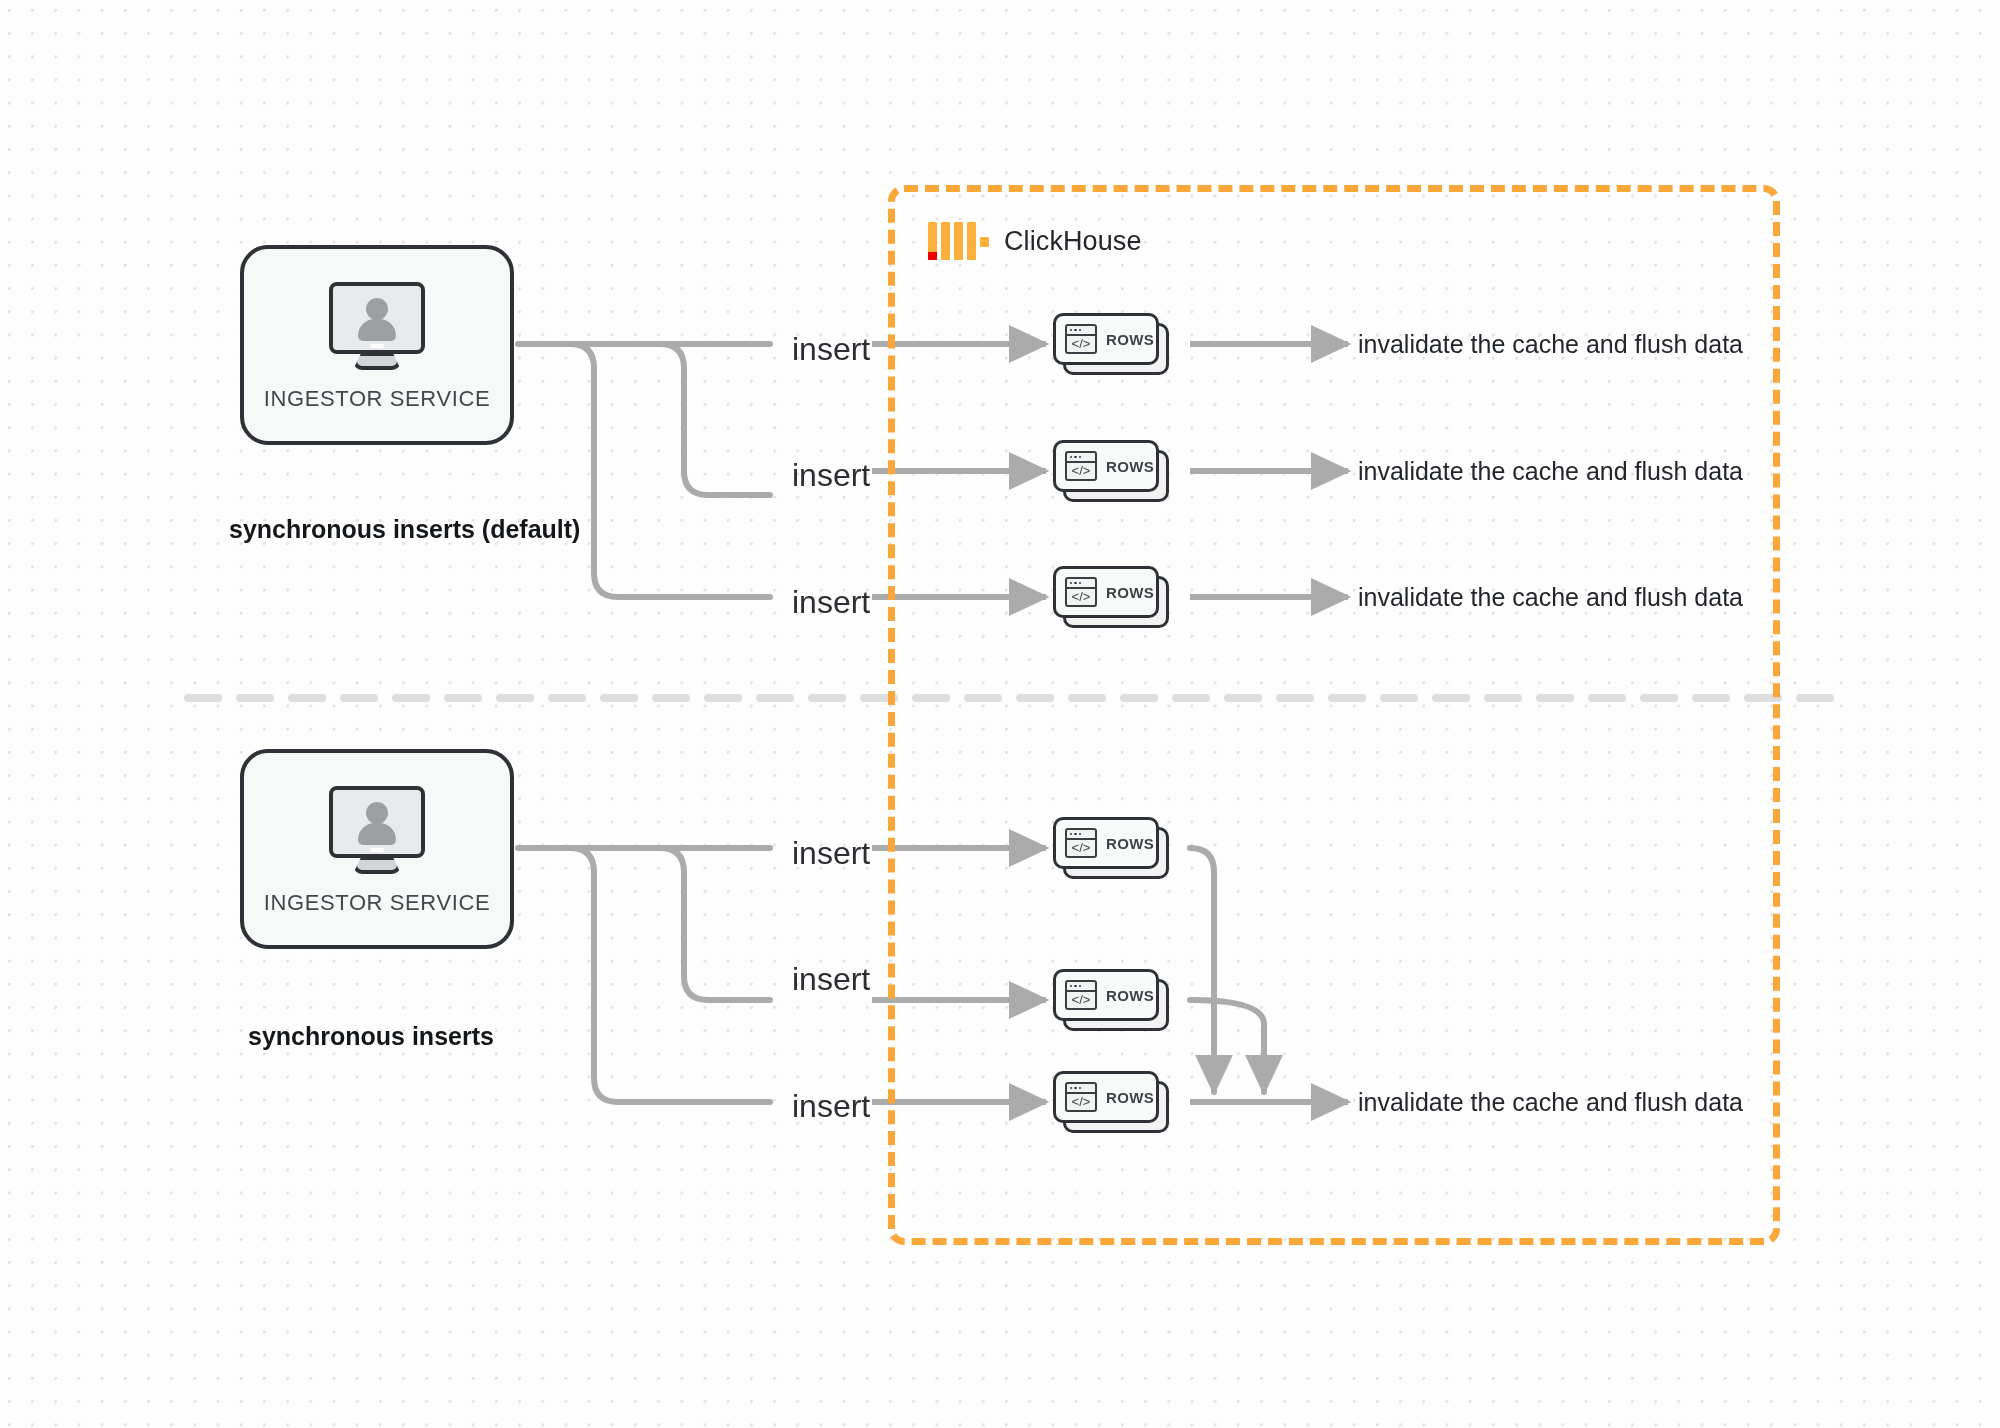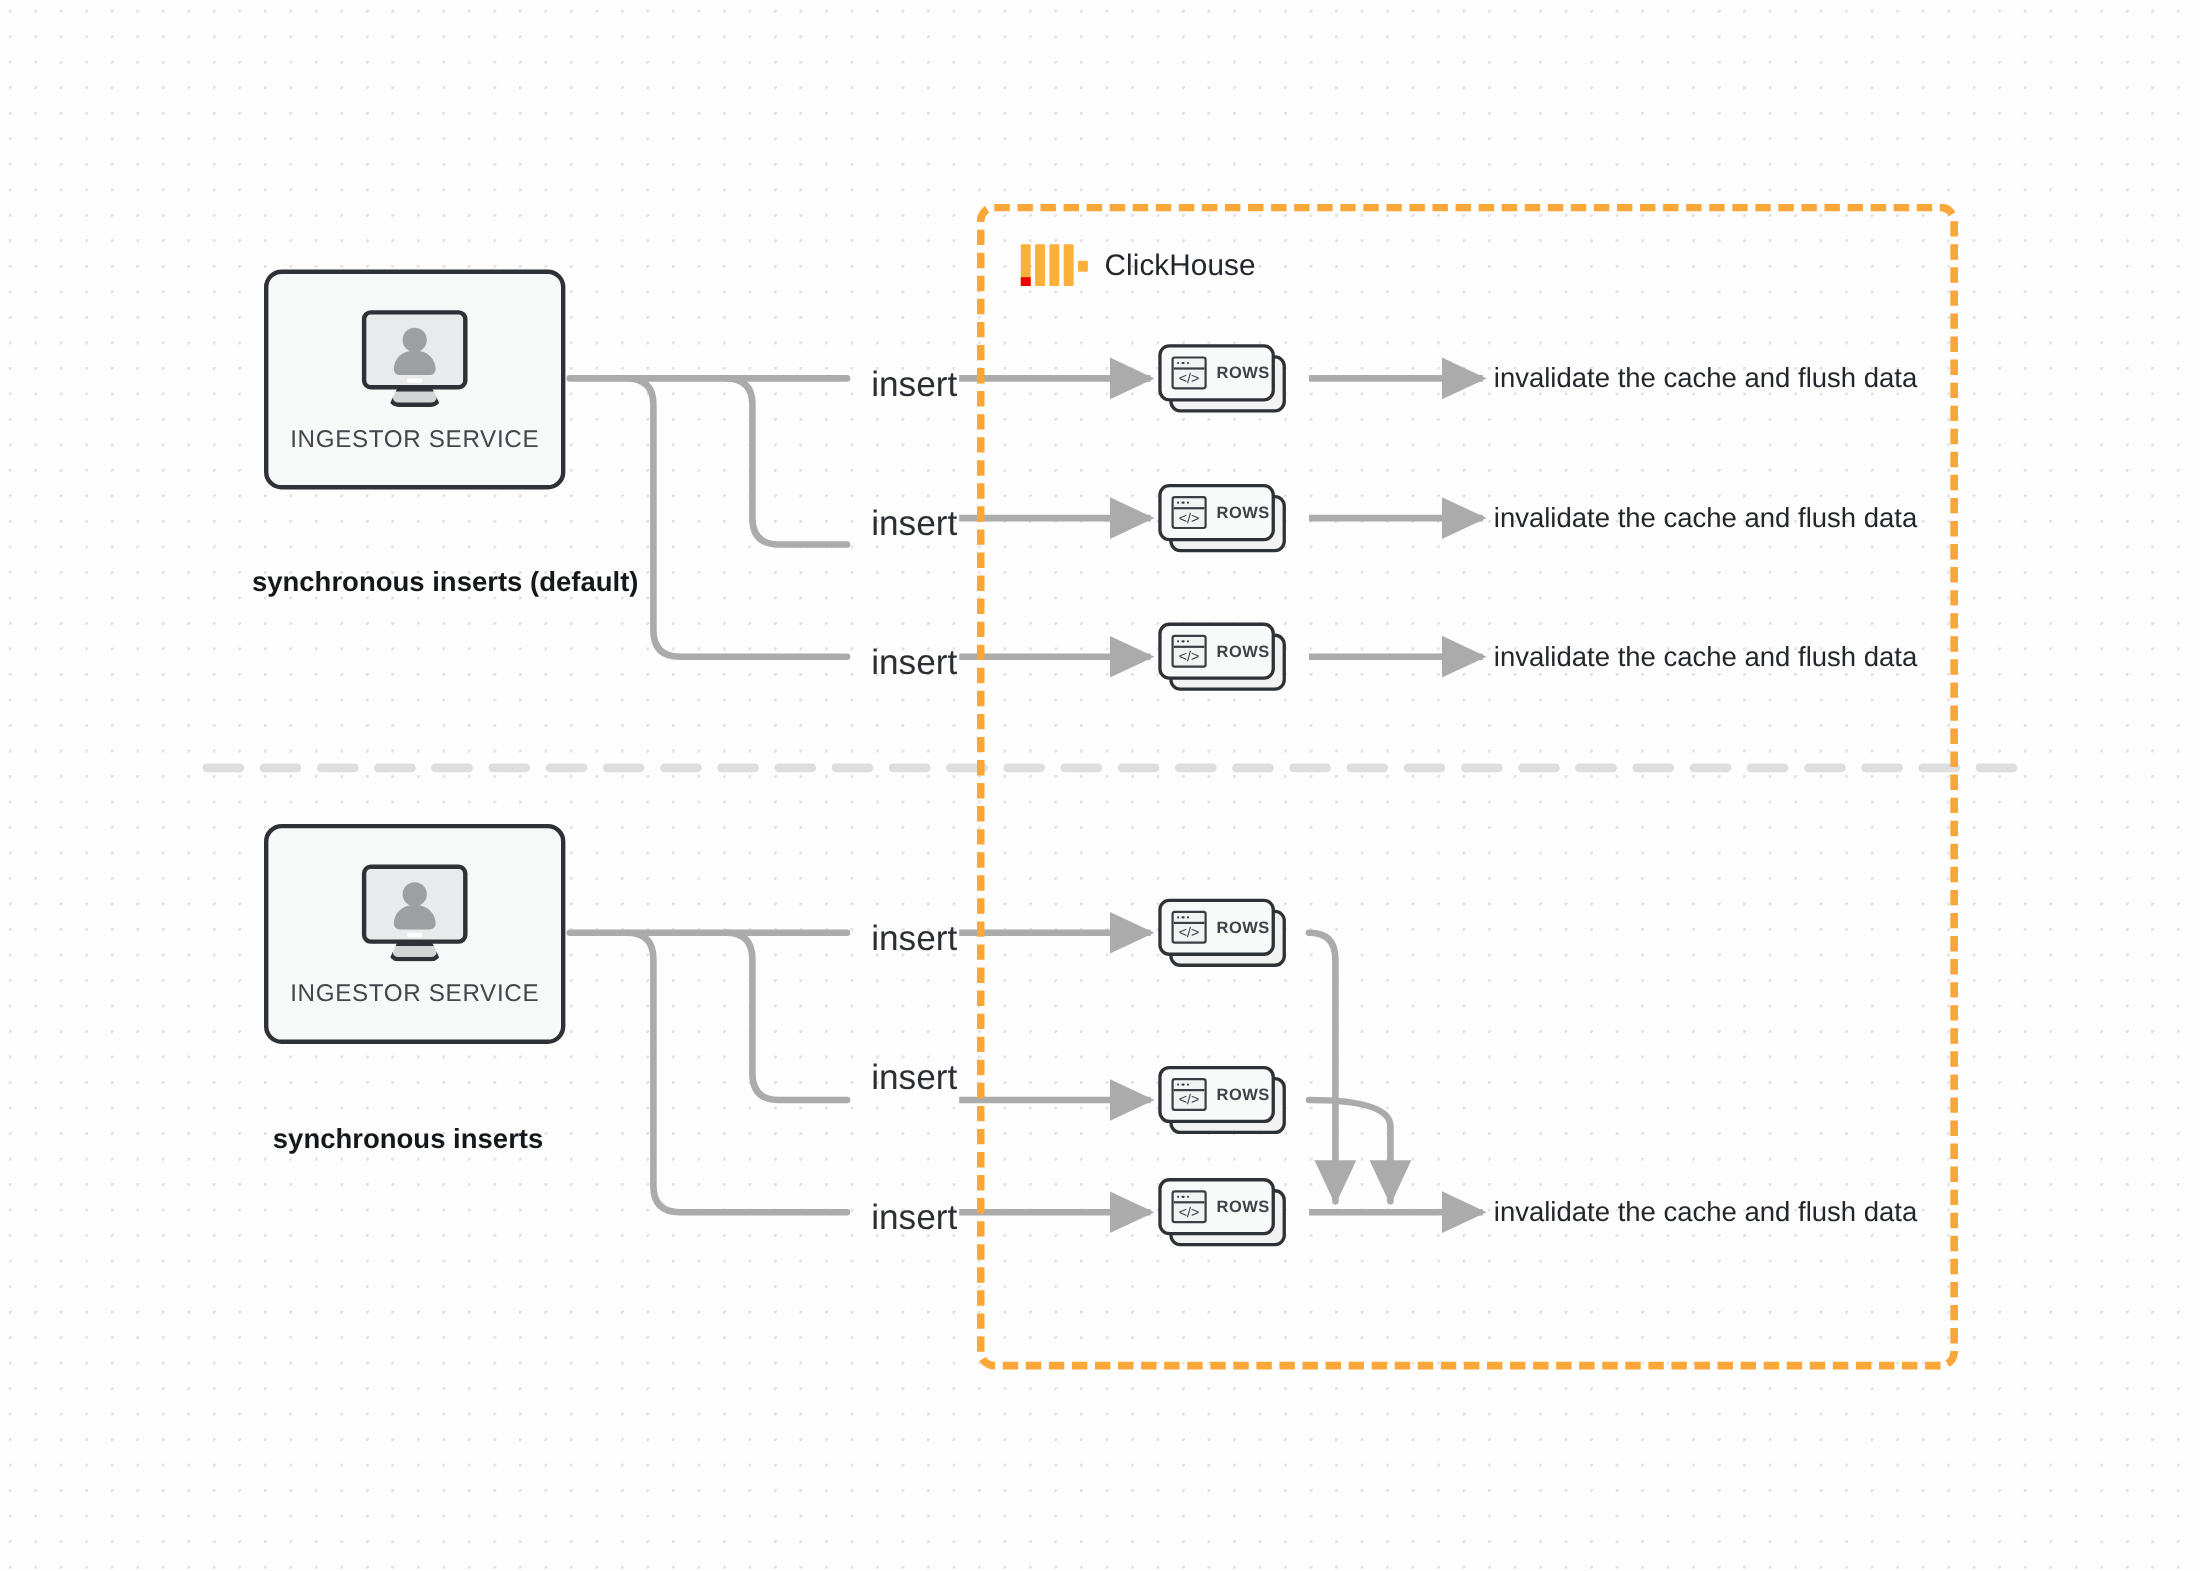--- a/index.html
+++ b/index.html
@@ -87,21 +87,21 @@
   }
 
   
   .service-box {
     position: absolute;
     width: 274px;
     height: 200px;
     box-sizing: border-box;
     background: #f7f8f8;
     border: 4.5px solid #2e3135;
-    border-radius: 16px;
+    border-radius: 28px;
     display: flex;
     flex-direction: column;
     align-items: center;
     justify-content: center;
   }
   .monitor {
     position: relative;
     width: 96px;
     height: 88px;
     margin-top: 4px;

